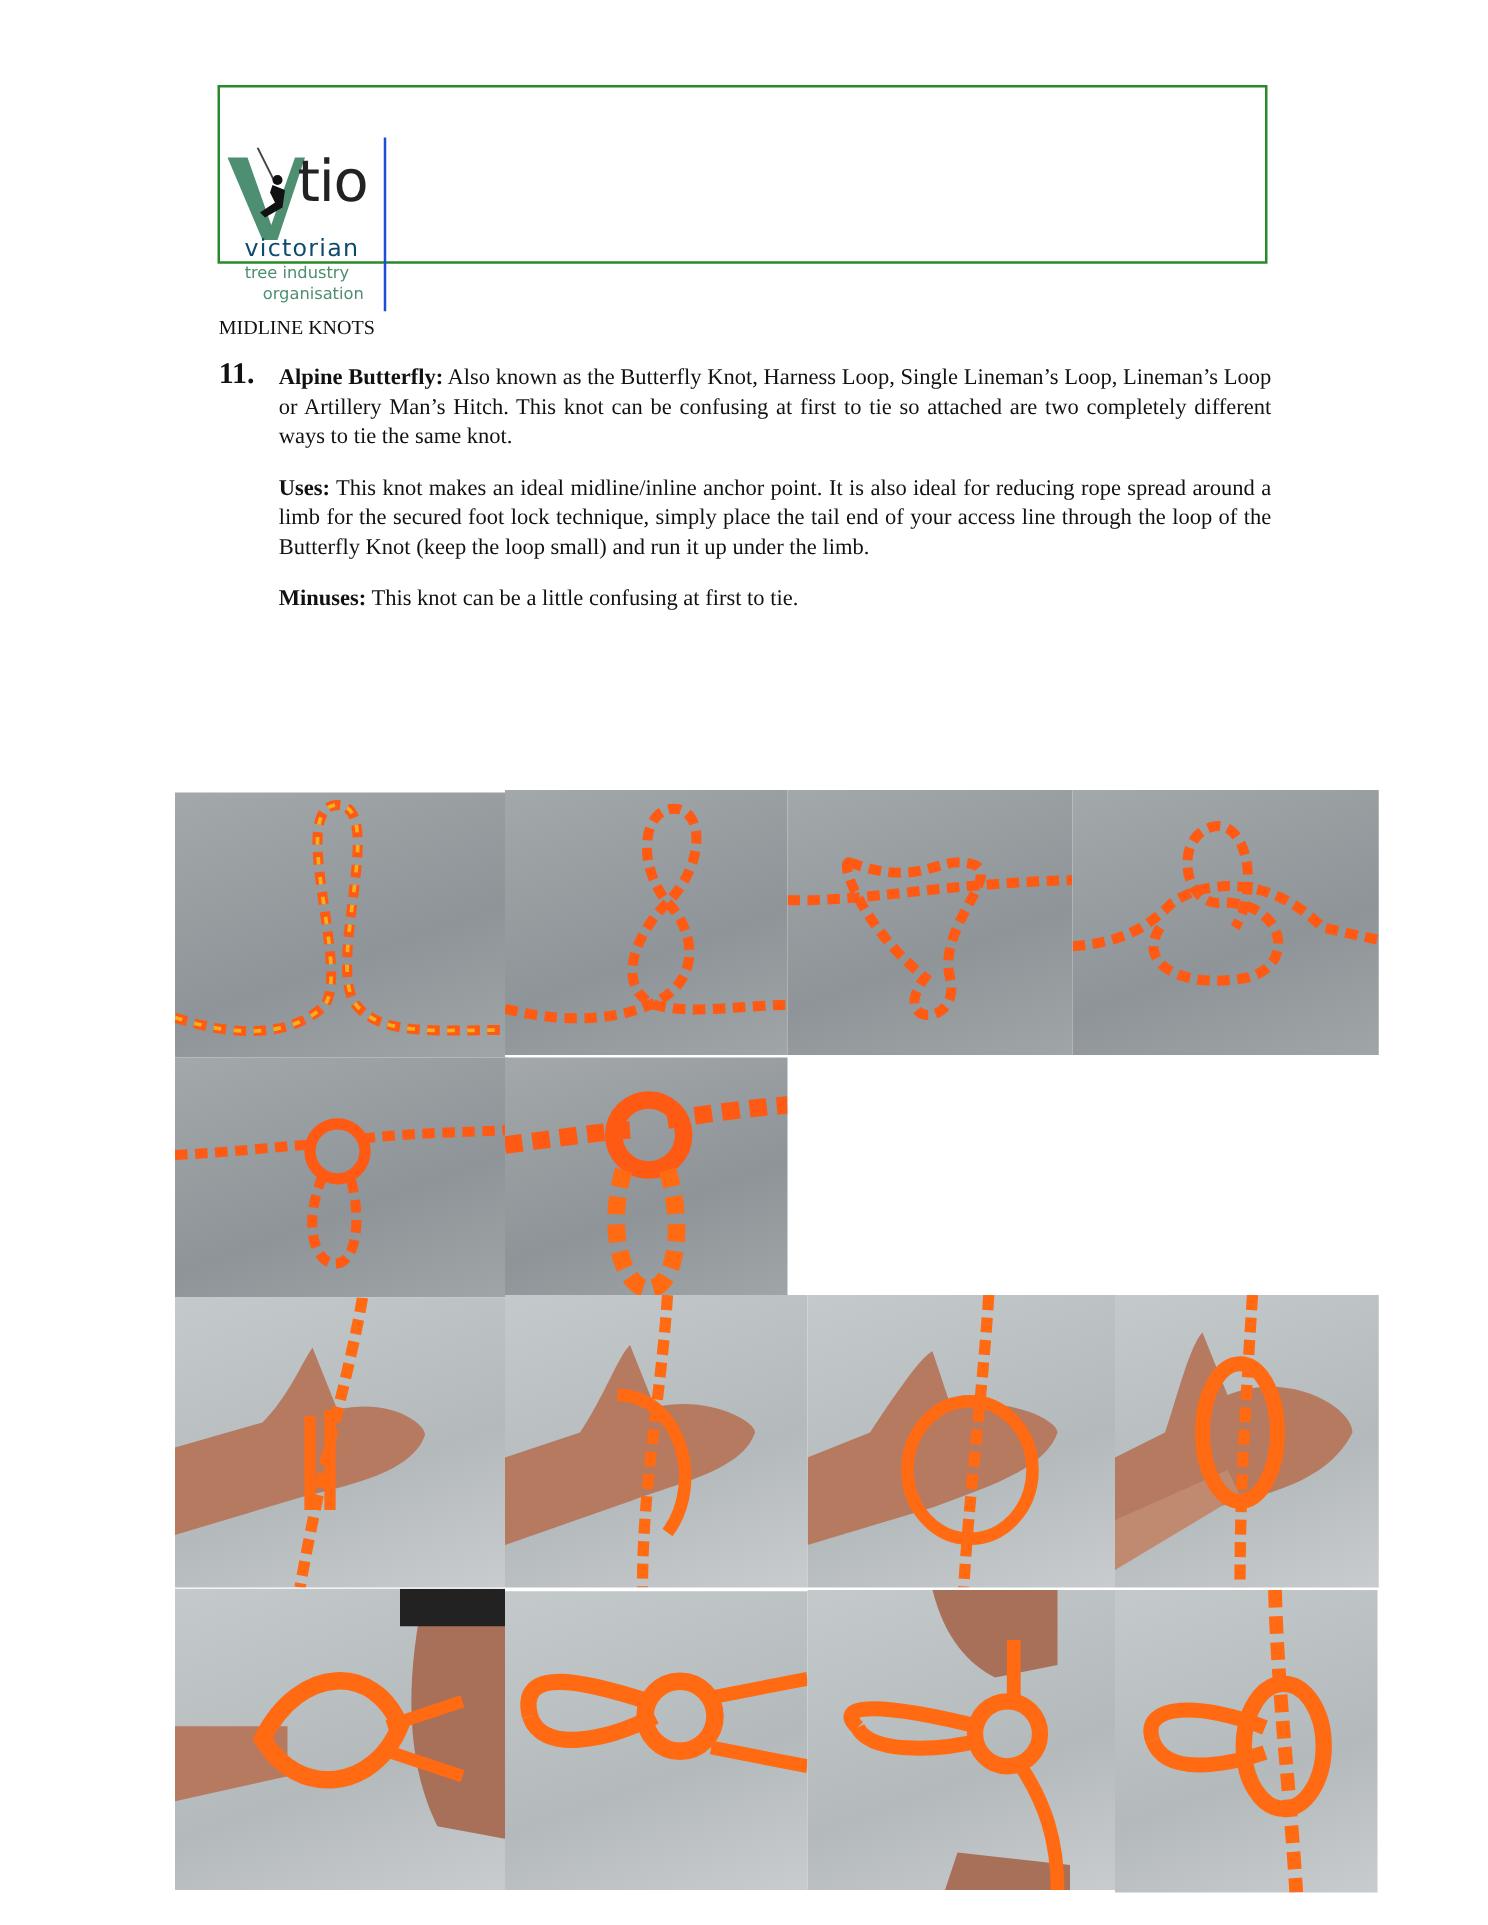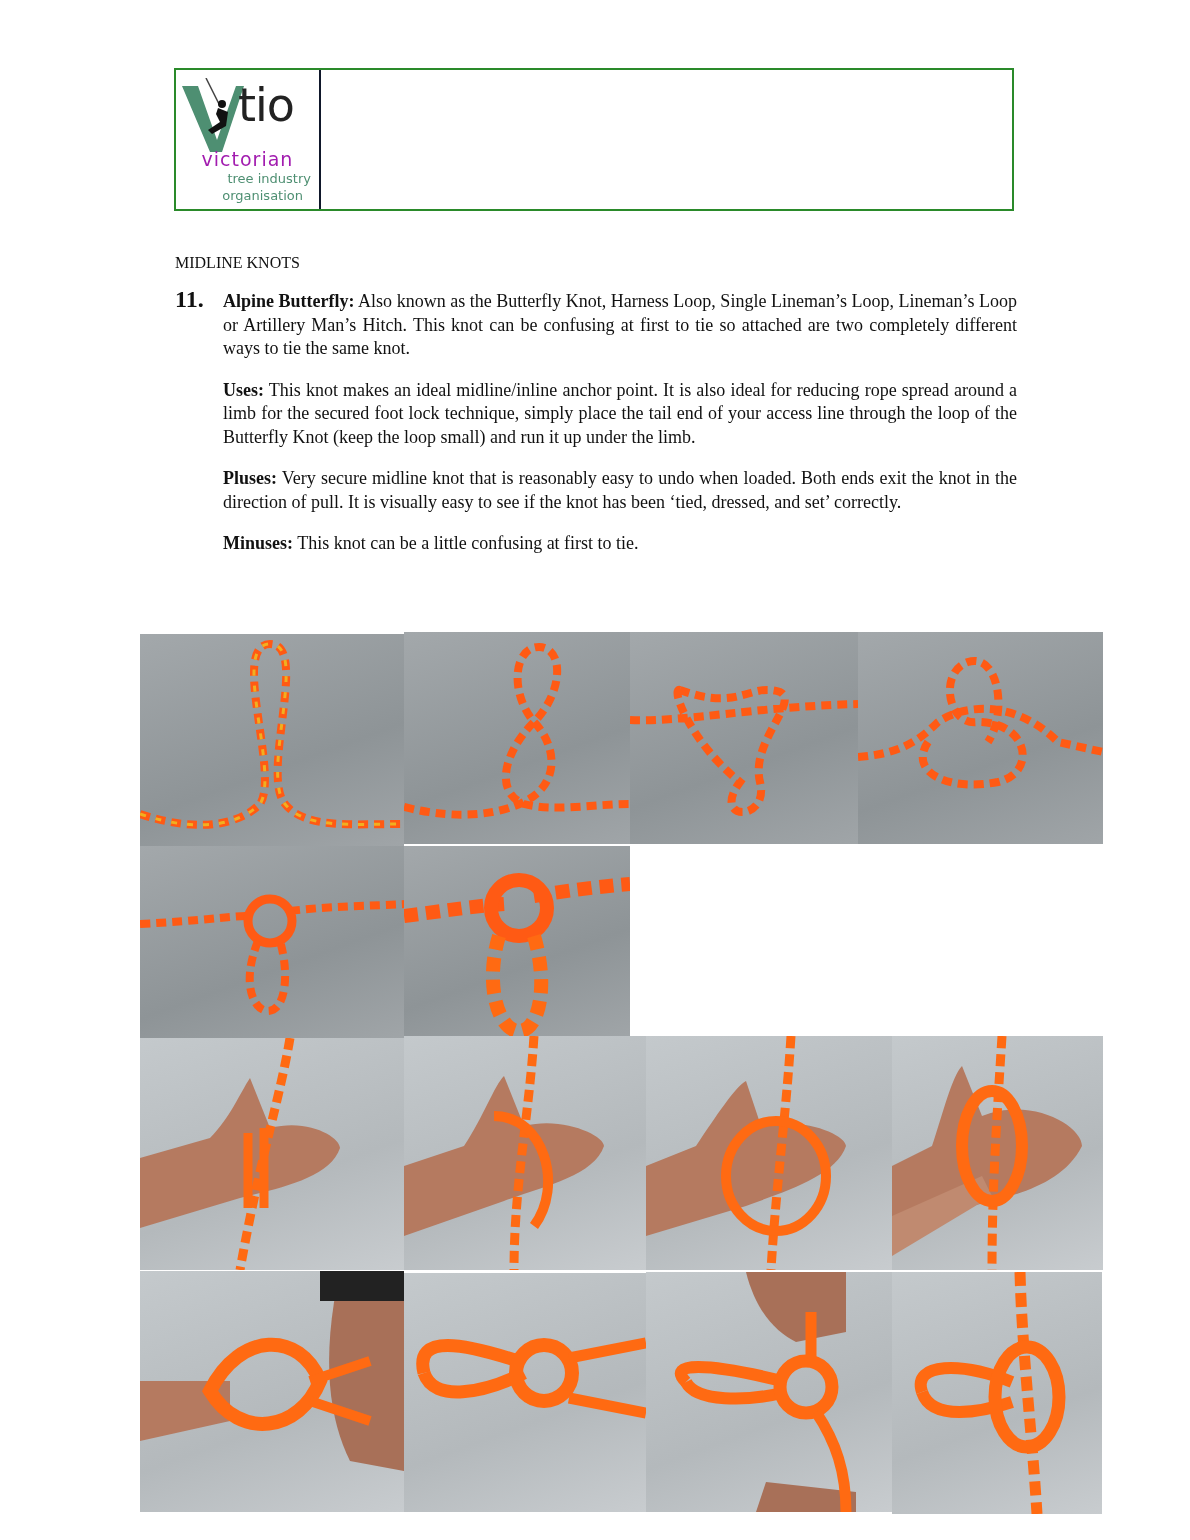--- a/index.html
+++ b/index.html
@@ -1,33 +1,33 @@
 <!DOCTYPE html>
 <html><head>
 <meta charset="utf-8">
 <style>
   html, body { margin: 0; padding: 0; background: #ffffff; }
   body { width: 1190px; height: 1540px; position: relative; overflow: hidden;
          font-family: "Liberation Serif", "DejaVu Serif", serif; color: #111; }
 
   .header-box { position: absolute; left: 174px; top: 68px; width: 840px; height: 143px;
                 border: 2px solid #2a8a2a; box-sizing: border-box; display: flex; }
-  .logo-cell { width: 145px; height: 100%; border-right: 2px solid #0f172a; box-sizing: border-box;
-               position: relative; }
+  .logo-cell { width: 133px; height: 100%; border-right: 2px solid #1d4ed8; box-sizing: border-box;
+               position: relative; margin-top: 40px; }
   .addr-cell { flex: 1; position: relative; }
   .addr-lines { position: absolute; right: 14px; top: 10px; text-align: right;
                 color: #1f8a1f; font-size: 17px; line-height: 22px; }
   .addr-web { position: absolute; right: 14px; top: 106px; color: #1f8a1f; font-size: 17px; }
 
   .logo-v { position: absolute; left: 6px; top: 8px; }
   .logo-tio { position: absolute; left: 62px; top: 12px; font-family: "DejaVu Sans", sans-serif;
               font-size: 46px; color: #222; letter-spacing: -1px; line-height: 1; }
   .logo-l1 { position: absolute; left: 0; right: 0; top: 78px; text-align: center;
-             font-family: "DejaVu Sans", sans-serif; font-size: 19px; color: #a21caf; letter-spacing: 1px; }
-  .logo-l2 { position: absolute; left: 0; right: 8px; top: 101px; text-align: right;
+             font-family: "DejaVu Sans", sans-serif; font-size: 19px; color: #0c4a6e; letter-spacing: 1px; }
+  .logo-l2 { position: absolute; left: 0; right: 8px; top: 101px; text-align: center;
              font-family: "DejaVu Sans", sans-serif; font-size: 13px; color: #4e8f72; }
   .logo-l3 { position: absolute; left: 0; right: 16px; top: 118px; text-align: right;
              font-family: "DejaVu Sans", sans-serif; font-size: 13px; color: #4e8f72; }
 
   .section-title { position: absolute; left: 175px; top: 254px; font-size: 16px; }
 
   .item { position: absolute; left: 175px; top: 290px; width: 842px; }
   .item-num { position: absolute; left: 0; top: -4px; font-size: 24px; font-weight: bold; }
   .para { margin-left: 48px; font-size: 18px; line-height: 23.5px; text-align: justify; }
   .para + .para { margin-top: 10px; }
@@ -55,21 +55,20 @@
     <div class="logo-l3">organisation</div>
   </div>
 </div>
 
 <div class="section-title">MIDLINE KNOTS</div>
 
 <div class="item">
   <span class="item-num">11.</span>
   <p class="para" style="margin-top:0;"><b>Alpine Butterfly:</b><span> Also known as the Butterfly Knot, Harness Loop, Single Lineman’s Loop, Lineman’s Loop or Artillery Man’s Hitch. This knot can be confusing at first to tie so attached are two completely different ways to tie the same knot.</span></p>
   <p class="para"><b>Uses:</b><span> This knot makes an ideal midline/inline anchor point. It is also ideal for reducing rope spread around a limb for the secured foot lock technique, simply place the tail end of your access line through the loop of the Butterfly Knot (keep the loop small) and run it up under the limb.</span></p>
-  <p class="para"><b>Pluses:</b><span> Very secure midline knot that is reasonably easy to undo when loaded. Both ends exit the knot in the direction of pull. It is visually easy to see if the knot has been ‘tied, dressed, and set’ correctly.</span></p>
   <p class="para"><b>Minuses:</b><span> This knot can be a little confusing at first to tie.</span></p>
 </div>
 
 <div class="photo bg-floor" style="left:140px;top:634px;width:264px;height:212px;">
   <svg viewBox="0 0 264 212">
       <path d="M0 180 C60 200 100 190 120 170 C140 140 90 10 130 10 C170 10 120 140 145 170 C165 195 210 190 264 190" fill="none" stroke="#ff5a14" stroke-width="8" stroke-dasharray="10 6"></path>
       <path d="M0 180 C60 200 100 190 120 170 C140 140 90 10 130 10 C170 10 120 140 145 170 C165 195 210 190 264 190" fill="none" stroke="#f0b020" stroke-width="3" stroke-dasharray="6 10"></path>
     </svg>
 </div>
 <div class="photo bg-floor" style="left:404px;top:632px;width:226px;height:212px;">

